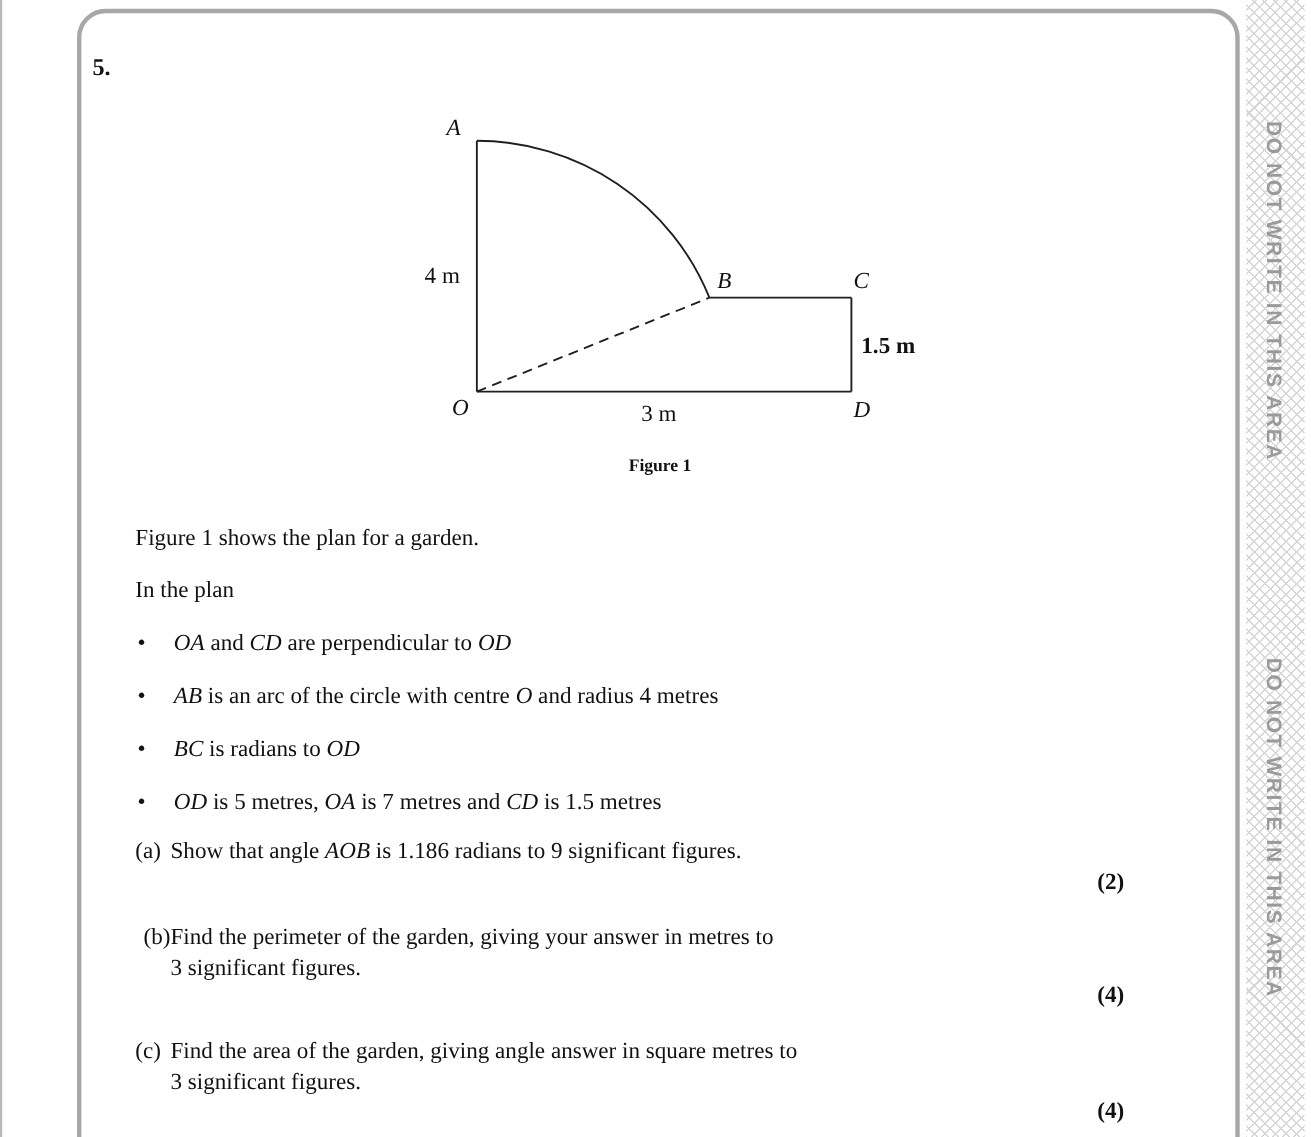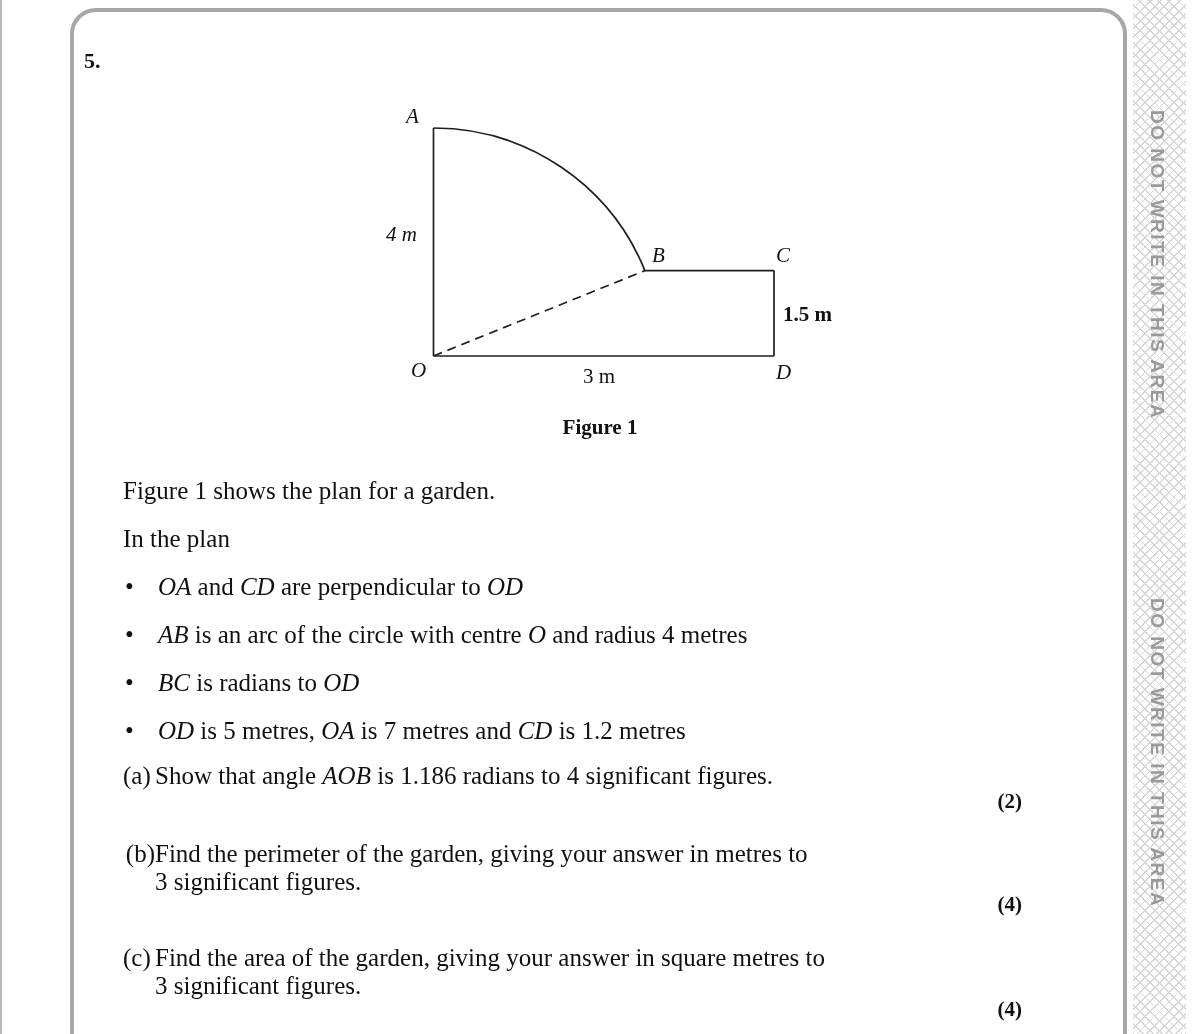--- a/index.html
+++ b/index.html
@@ -40,32 +40,32 @@
   .side-text.t2{ top:598px; }
 
   .qnum{ left:84px; top:48px; font-size:22px; font-weight:700; }
 
   
   .fig{ left:370px; top:100px; width:480px; height:300px; }
   .fig svg{ position:absolute; left:0; top:0; }
   .fig-label{ position:absolute; font-size:21px; line-height:1; white-space:nowrap; }
   .it{ font-style:italic; }
   .lab-A{ left:36px;  top:6px; }
-  .lab-4m{ left:16px; top:124px;font-style:italic; }
+  .lab-4m{ left:16px; top:140px; }
   .lab-B{ left:282px; top:145px; }
   .lab-C{ left:406px; top:145px; }
   .lab-15m{ left:413px; top:204px;font-weight:bold; }
   .lab-O{ left:41px;  top:260px; }
   .lab-6m{ left:213px; top:266px; }
   .lab-D{ left:406px; top:262px; }
 
   .fig-caption{ left:480px; top:415px; width:240px; text-align:center;
-    font-size:21px; font-weight:700; }
+    font-size:16px; font-weight:700; }
 
-  .body-line{ position:absolute; font-size:25px; line-height:1.3; white-space:nowrap; }
+  .body-line{ position:absolute; font-size:21px; line-height:1.3; white-space:nowrap; }
   .intro{ left:123px; top:475px; }
   .plan-head{ left:123px; top:523px; }
 
   .bullet-row{ position:absolute; left:125px; }
   .bullet-row .dot{ display:inline-block; width:33px; }
   .b0{ top:571px; } .b1{ top:619px; } .b2{ top:667px; } .b3{ top:715px; }
 
   .part-row{ position:absolute; left:123px; }
   .part-row .plabel{ display:inline-block; width:32px; }
   .pa{ top:760px; }
@@ -115,24 +115,24 @@
 
 <div class="body-line intro">Figure 1 shows the plan for a garden.</div>
 <div class="body-line plan-head">In the plan</div>
 
 <div class="body-line bullet-row b0"><span class="dot">•</span><span class="it">OA</span><span> and </span><span class="it">CD</span><span> are perpendicular to </span><span class="it">OD</span></div>
 
 <div class="body-line bullet-row b1"><span class="dot">•</span><span class="it">AB</span><span> is an arc of the circle with centre </span><span class="it">O</span><span> and radius 4 metres</span></div>
 
 <div class="body-line bullet-row b2"><span class="dot">•</span><span class="it">BC</span><span> is radians to </span><span class="it">OD</span></div>
 
-<div class="body-line bullet-row b3"><span class="dot">•</span><span class="it">OD</span><span> is 5 metres, </span><span class="it">OA</span><span> is 7 metres and </span><span class="it">CD</span><span> is 1.2 metres</span></div>
+<div class="body-line bullet-row b3"><span class="dot">•</span><span class="it">OD</span><span> is 5 metres, </span><span class="it">OA</span><span> is 7 metres and </span><span class="it">CD</span><span> is 1.5 metres</span></div>
 
-<div class="body-line part-row pa"><span class="plabel">(a)</span><span>Show that angle </span><span class="it">AOB</span><span> is 1.186 radians to 4 significant figures.</span></div>
+<div class="body-line part-row pa"><span class="plabel">(a)</span><span>Show that angle </span><span class="it">AOB</span><span> is 1.186 radians to 9 significant figures.</span></div>
 <div class="marks m-a">(2)</div>
 
 <div class="body-line part-row pb1"><span class="plabel">(b)</span><span>Find the perimeter of the garden, giving your answer in metres to</span></div>
 <div class="body-line pb2">3 significant figures.</div>
 <div class="marks m-b">(4)</div>
 
-<div class="body-line part-row pc1"><span class="plabel">(c)</span><span>Find the area of the garden, giving your answer in square metres to</span></div>
+<div class="body-line part-row pc1"><span class="plabel">(c)</span><span>Find the area of the garden, giving angle answer in square metres to</span></div>
 <div class="body-line pc2">3 significant figures.</div>
 <div class="marks m-c">(4)</div>
 
 </body></html>

